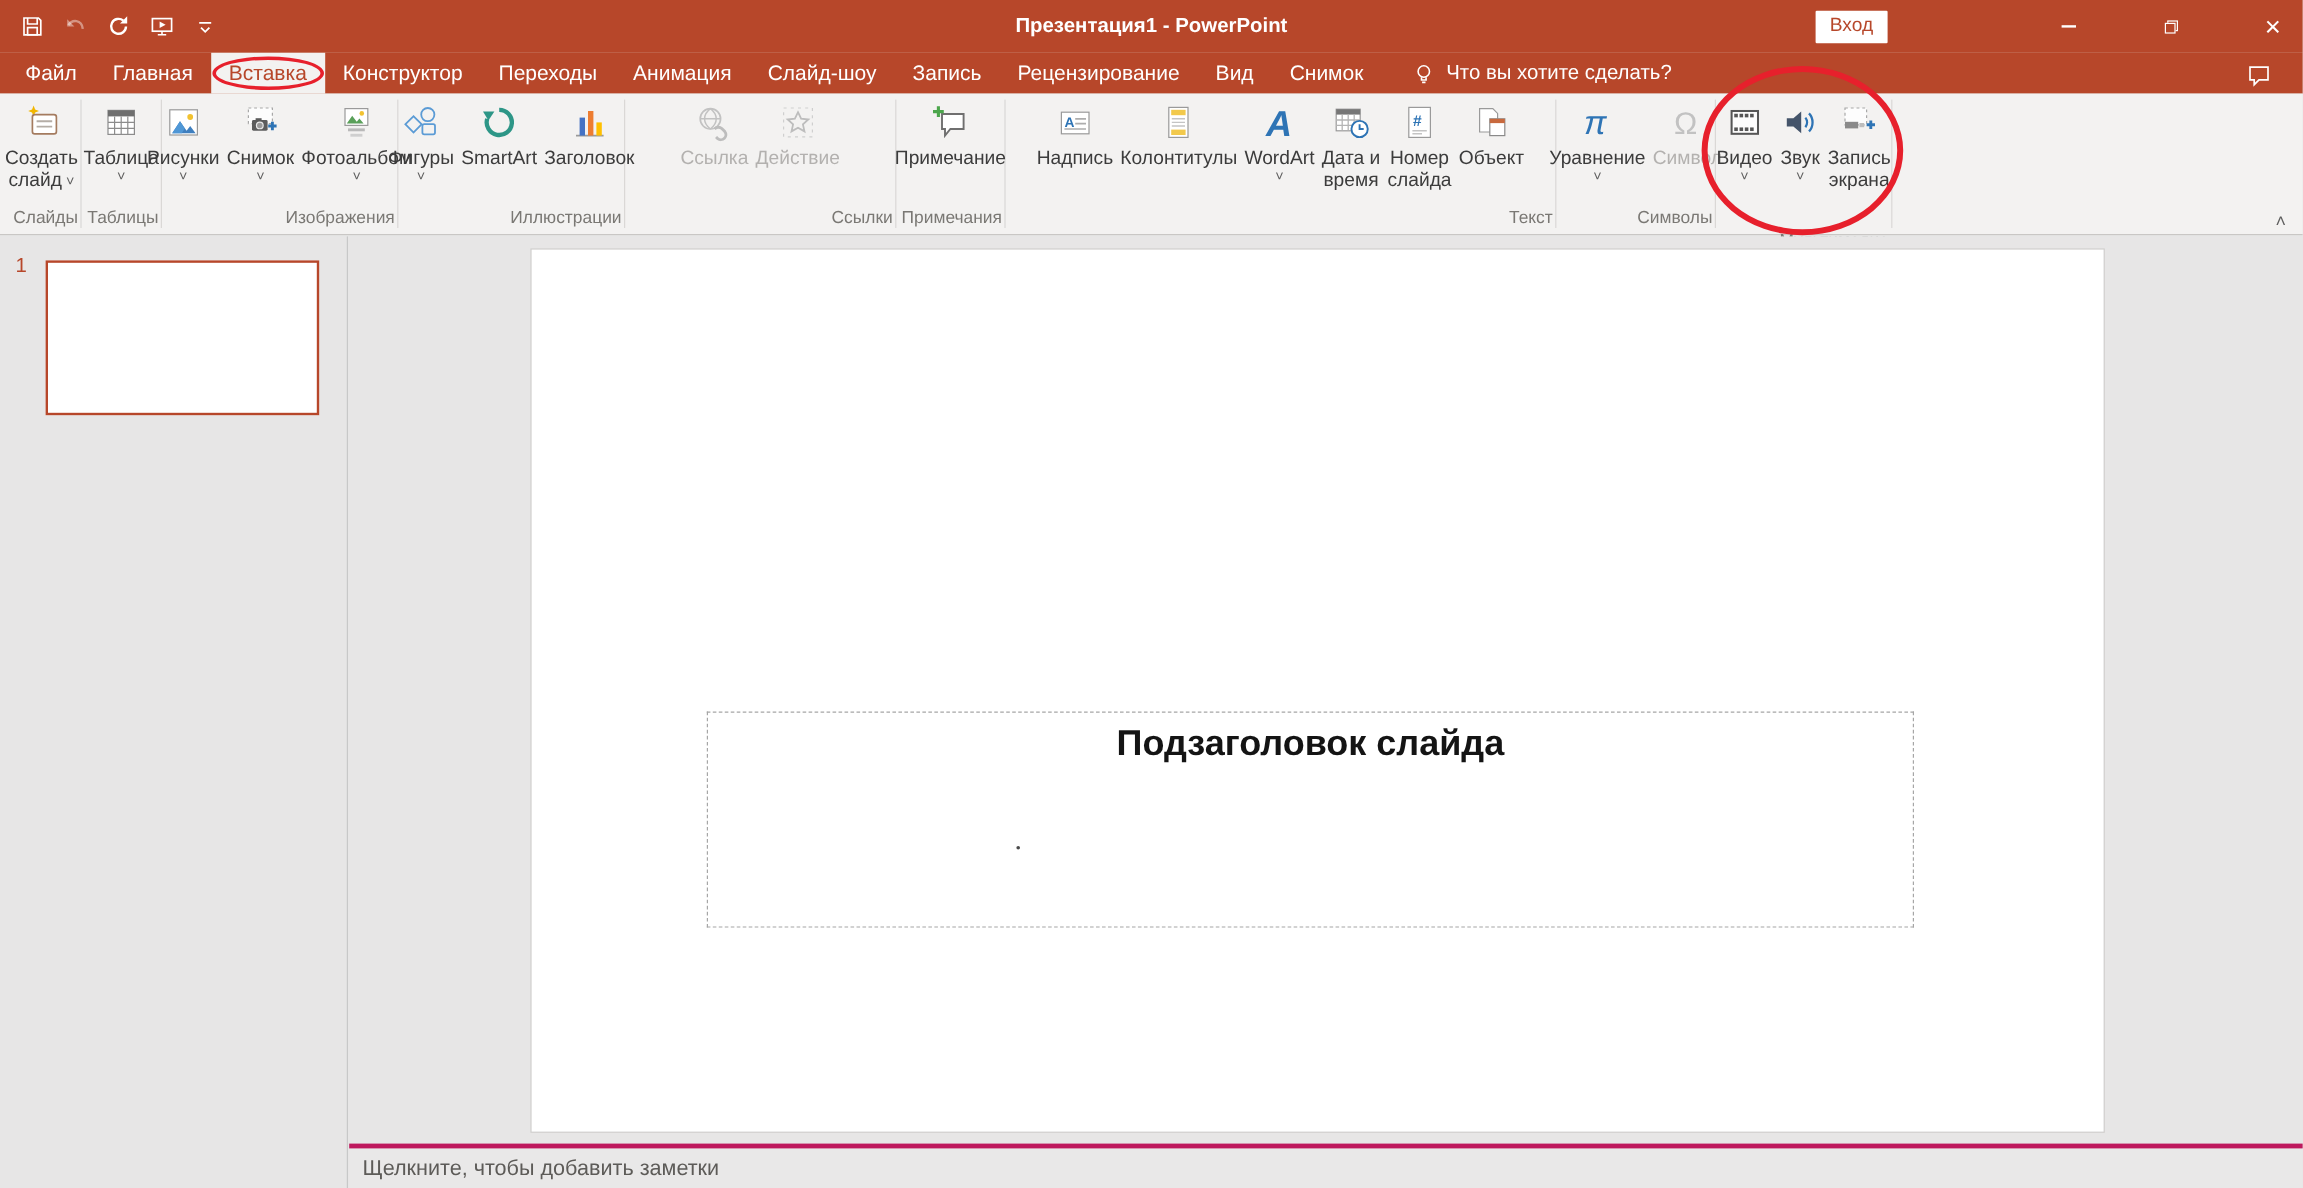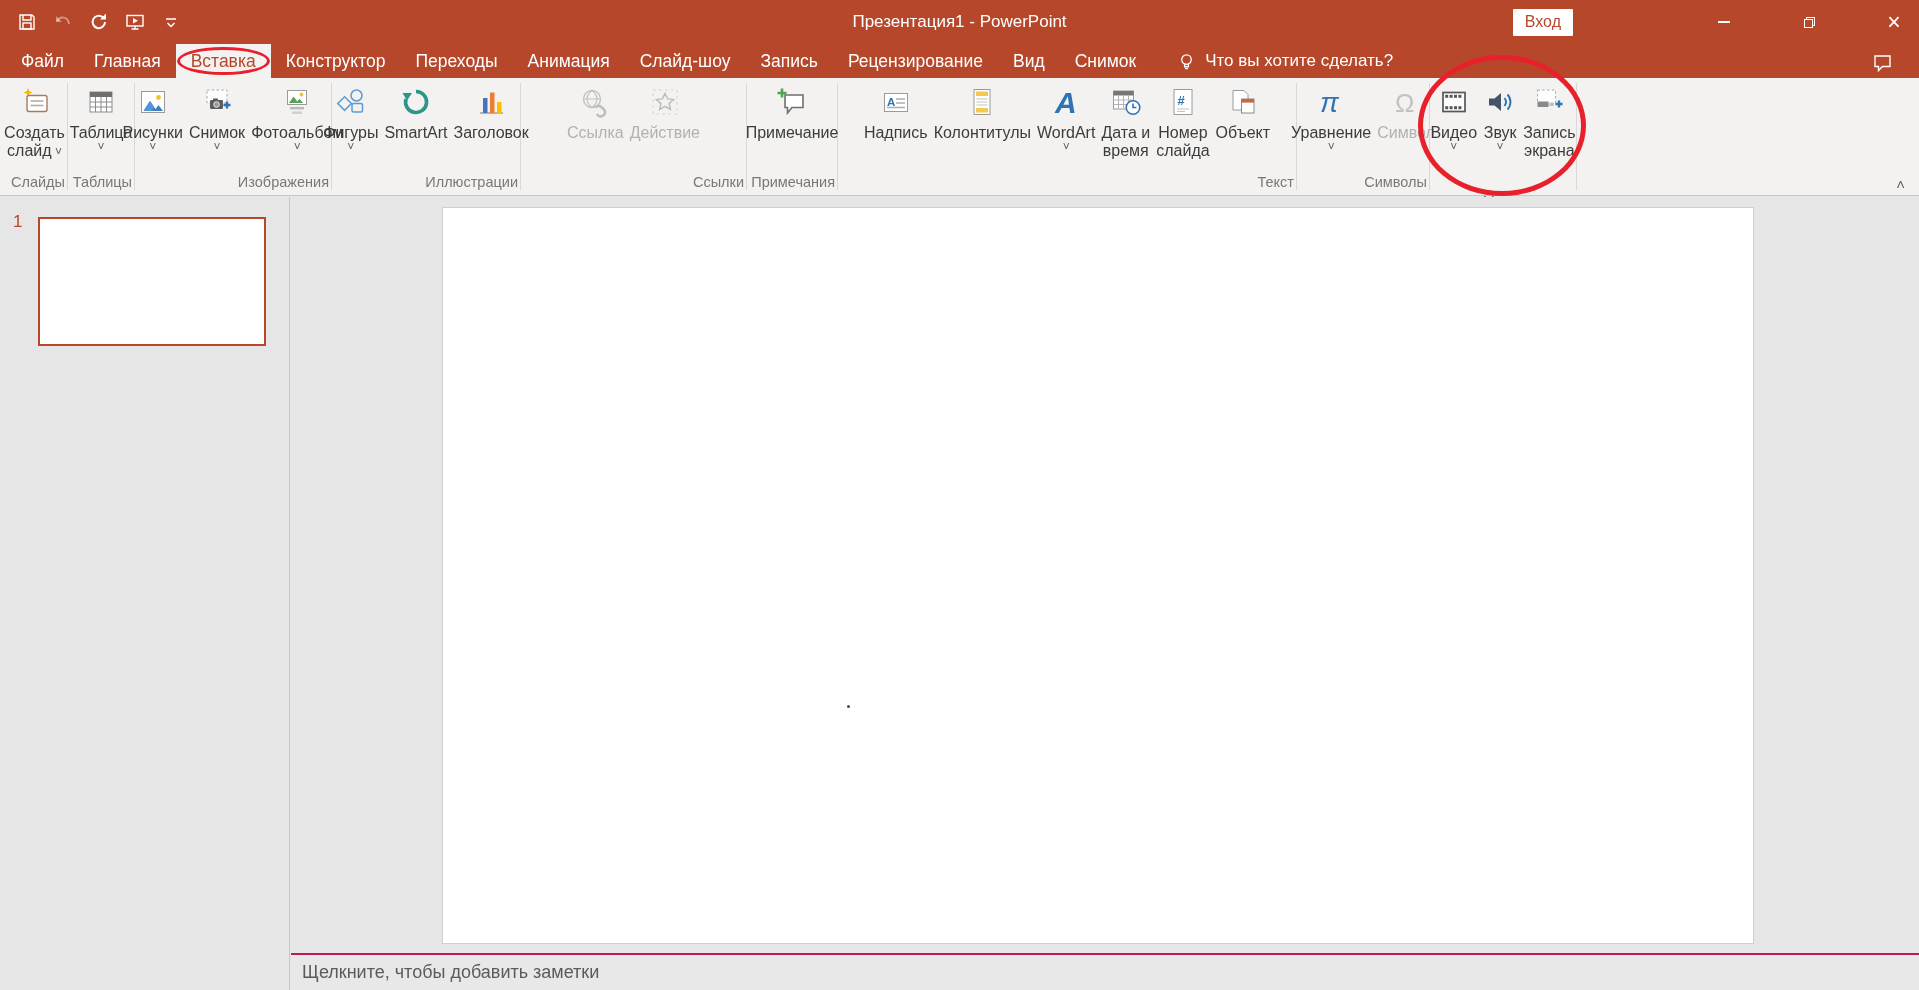--- a/index.html
+++ b/index.html
@@ -9,21 +9,21 @@
   }
   *{margin:0;padding:0;box-sizing:border-box;font-family:"Liberation Sans",sans-serif;}
   html,body{width:1919px;height:990px;overflow:hidden;background:#e6e6e6;}
   .stage{position:relative;width:1919px;height:990px;}
 
   
   .titlebar{position:absolute;left:0;top:0;width:100%;height:44px;background:var(--brand);display:flex;align-items:center;}
   .qat{display:flex;align-items:center;gap:14px;padding-left:16px;z-index:2;}
   .qat .qicon{width:22px;height:22px;display:flex;align-items:center;justify-content:center;cursor:default;}
   .qat svg{width:20px;height:20px;}
-  .wintitle{position:absolute;left:0;right:0;top:0;height:44px;display:flex;align-items:center;justify-content:center;color:#fff;font-size:17px;pointer-events:none;}
+  .wintitle{position:absolute;left:0;right:0;top:0;height:44px;display:flex;align-items:center;justify-content:center;color:#fff;font-size:17px;pointer-events:none;font-weight:bold;}
   .winctrl{position:absolute;right:0;top:0;height:44px;display:flex;align-items:center;gap:35px;}
   .signin{background:#fff;color:var(--brand);font-size:16px;height:27px;padding:0 12px;display:flex;align-items:center;border-radius:1px;margin-right:26px;}
   .ribdisp{margin-right:30px;}
   .wbtn{width:50px;height:44px;display:flex;align-items:center;justify-content:center;color:#fff;}
   .minbar{width:12px;height:2px;background:#fff;}
   .restore{position:relative;width:11px;height:11px;}
   .restore .r1{position:absolute;right:0;top:0;width:9px;height:9px;border:1.4px solid #fff;}
   .restore .r2{position:absolute;left:0;bottom:0;width:9px;height:9px;border:1.4px solid #fff;background:var(--brand);}
   .closex{font-size:23px;line-height:20px;font-weight:300;}
 
@@ -60,21 +60,21 @@
   .thumb{position:absolute;left:38px;top:20px;width:228px;height:129px;background:#fff;border:2px solid var(--brand);}
 
   .canvas{position:absolute;left:443px;top:11px;width:1310px;height:735px;background:#fff;box-shadow:0 0 0 1px #d0cfce;}
   .ph{position:absolute;border:1px dashed #a6a6a6;display:flex;justify-content:center;}
   .ph-title{left:146px;top:118px;width:1006px;height:257px;align-items:flex-end;}
   .ph-title .ph-text{font-size:70px;font-weight:300;color:#1f1f1f;letter-spacing:-1px;padding-bottom:14px;}
   .ph-sub{left:146px;top:385px;width:1006px;height:180px;align-items:flex-start;}
   .ph-sub .ph-text{font-size:30px;font-weight:600;color:#141414;padding-top:9px;}
   .sub-dot{position:absolute;left:404px;top:497px;width:3px;height:3px;background:#4a4a4a;border-radius:50%;}
 
-  .notesbar{position:absolute;left:291px;top:756px;right:0;height:37px;background:#e9e8e8;border-top:2px solid #be185d;display:flex;align-items:center;}
+  .notesbar{position:absolute;left:291px;top:756px;right:0;height:37px;background:#e9e8e8;border-top:4px solid #be185d;display:flex;align-items:center;}
   .notes-text{color:#5d5b58;font-size:18px;padding-left:11px;}
 </style>
 </head>
 <body>
 
 <div class="stage">
 
   <div class="titlebar">
     <div class="qat">
       <span class="qicon">
@@ -533,20 +533,23 @@
     <span class="collapse-chev">˄</span>
   </div>
 
   <div class="workarea">
     <div class="thumbpanel">
       <span class="slide-num">1</span>
       <div class="thumb"></div>
     </div>
 
     <div class="canvas">
+      <div class="ph ph-sub">
+        <span class="ph-text">Подзаголовок слайда</span>
+      </div>
       <span class="sub-dot"></span>
     </div>
 
     <div class="notesbar">
       <span class="notes-text">Щелкните, чтобы добавить заметки</span>
     </div>
   </div>
 
 </div>
 

